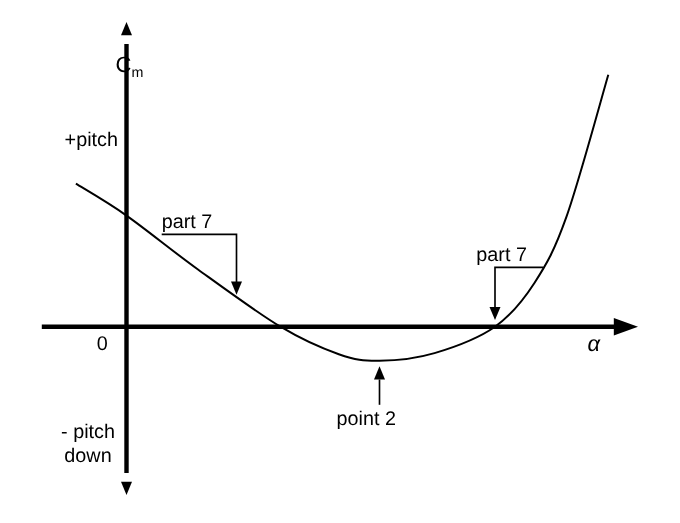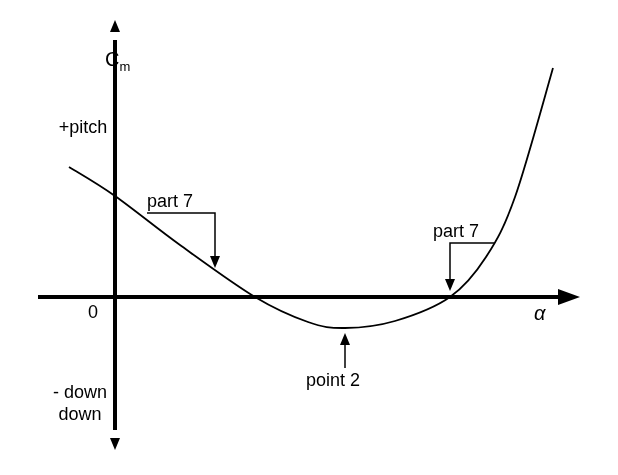--- a/index.html
+++ b/index.html
@@ -48,21 +48,21 @@
 
   <div class="lbl center" id="pitch-up-label">
     <div>+pitch</div>
   </div>
 
   <div class="lbl" id="origin-label">0</div>
 
   <div class="lbl" id="alpha-label">α</div>
 
   <div class="lbl center" id="pitch-down-label">
-    <div>- down</div>
+    <div>- pitch</div>
     <div>down</div>
   </div>
 
   <div class="lbl" id="part1-label">part 7</div>
   <div class="lbl" id="part3-label">part 7</div>
   <div class="lbl" id="point2-label">point 2</div>
 
 </div>
 
 </body></html>

